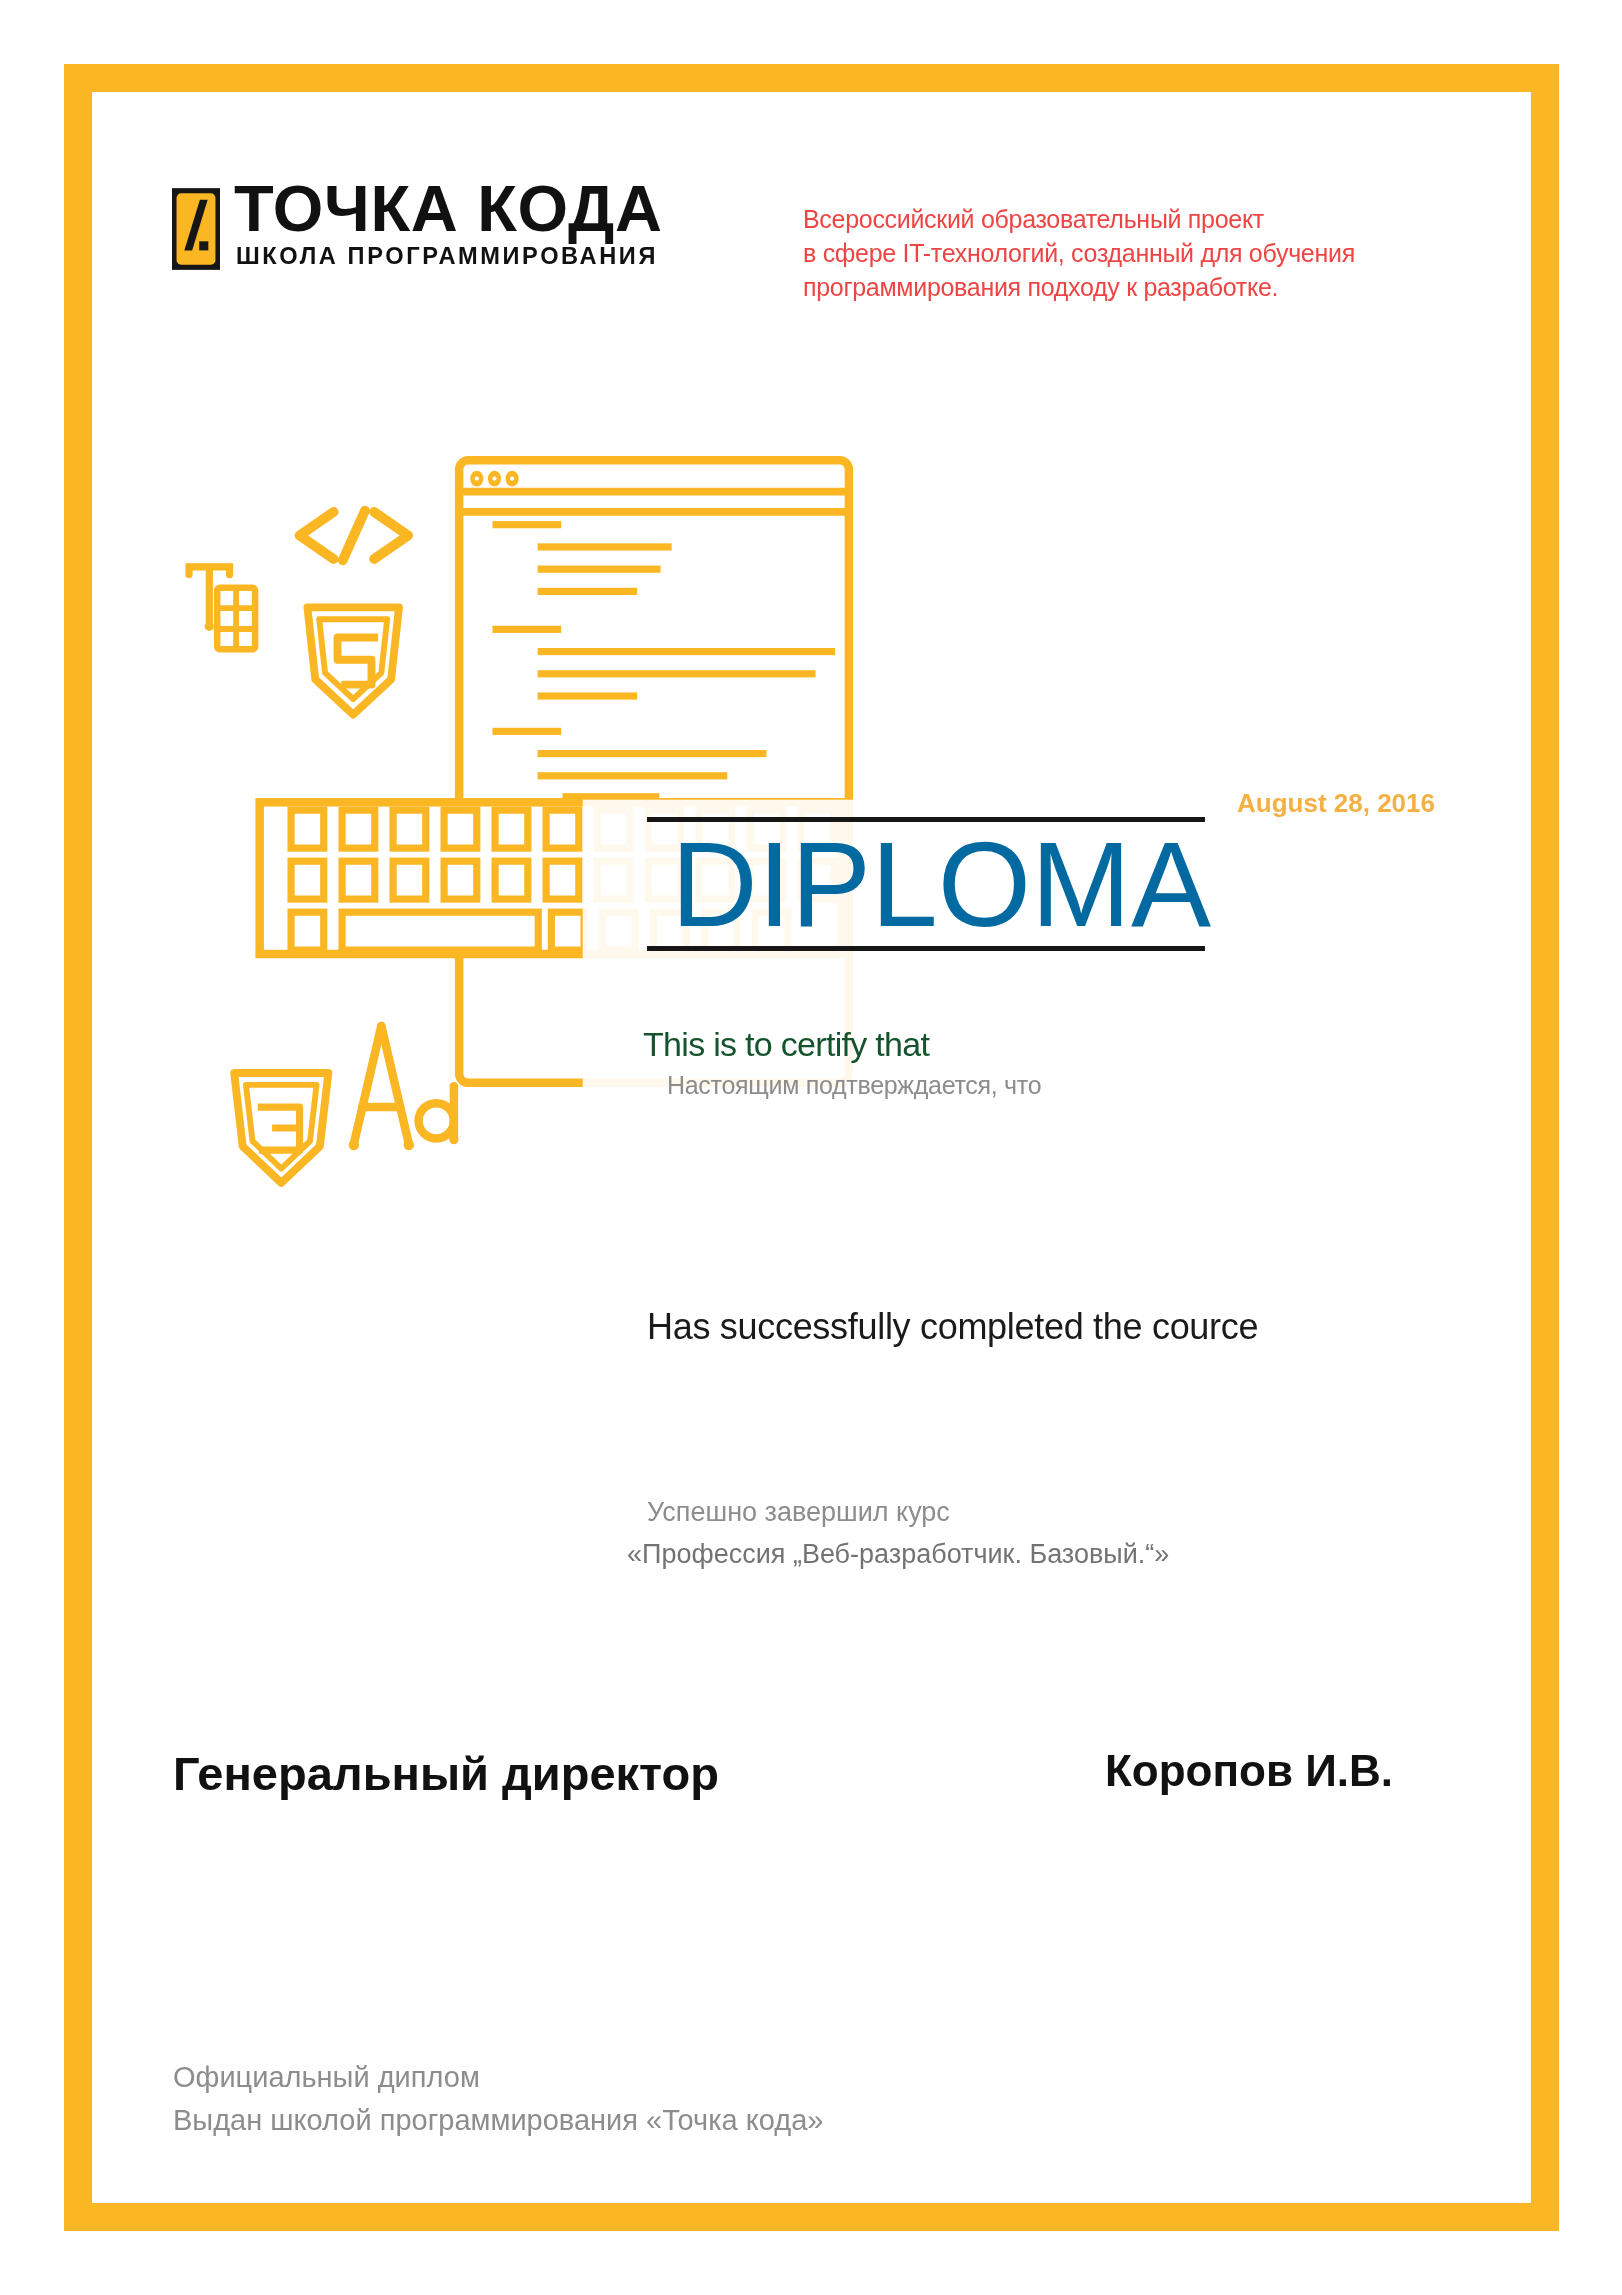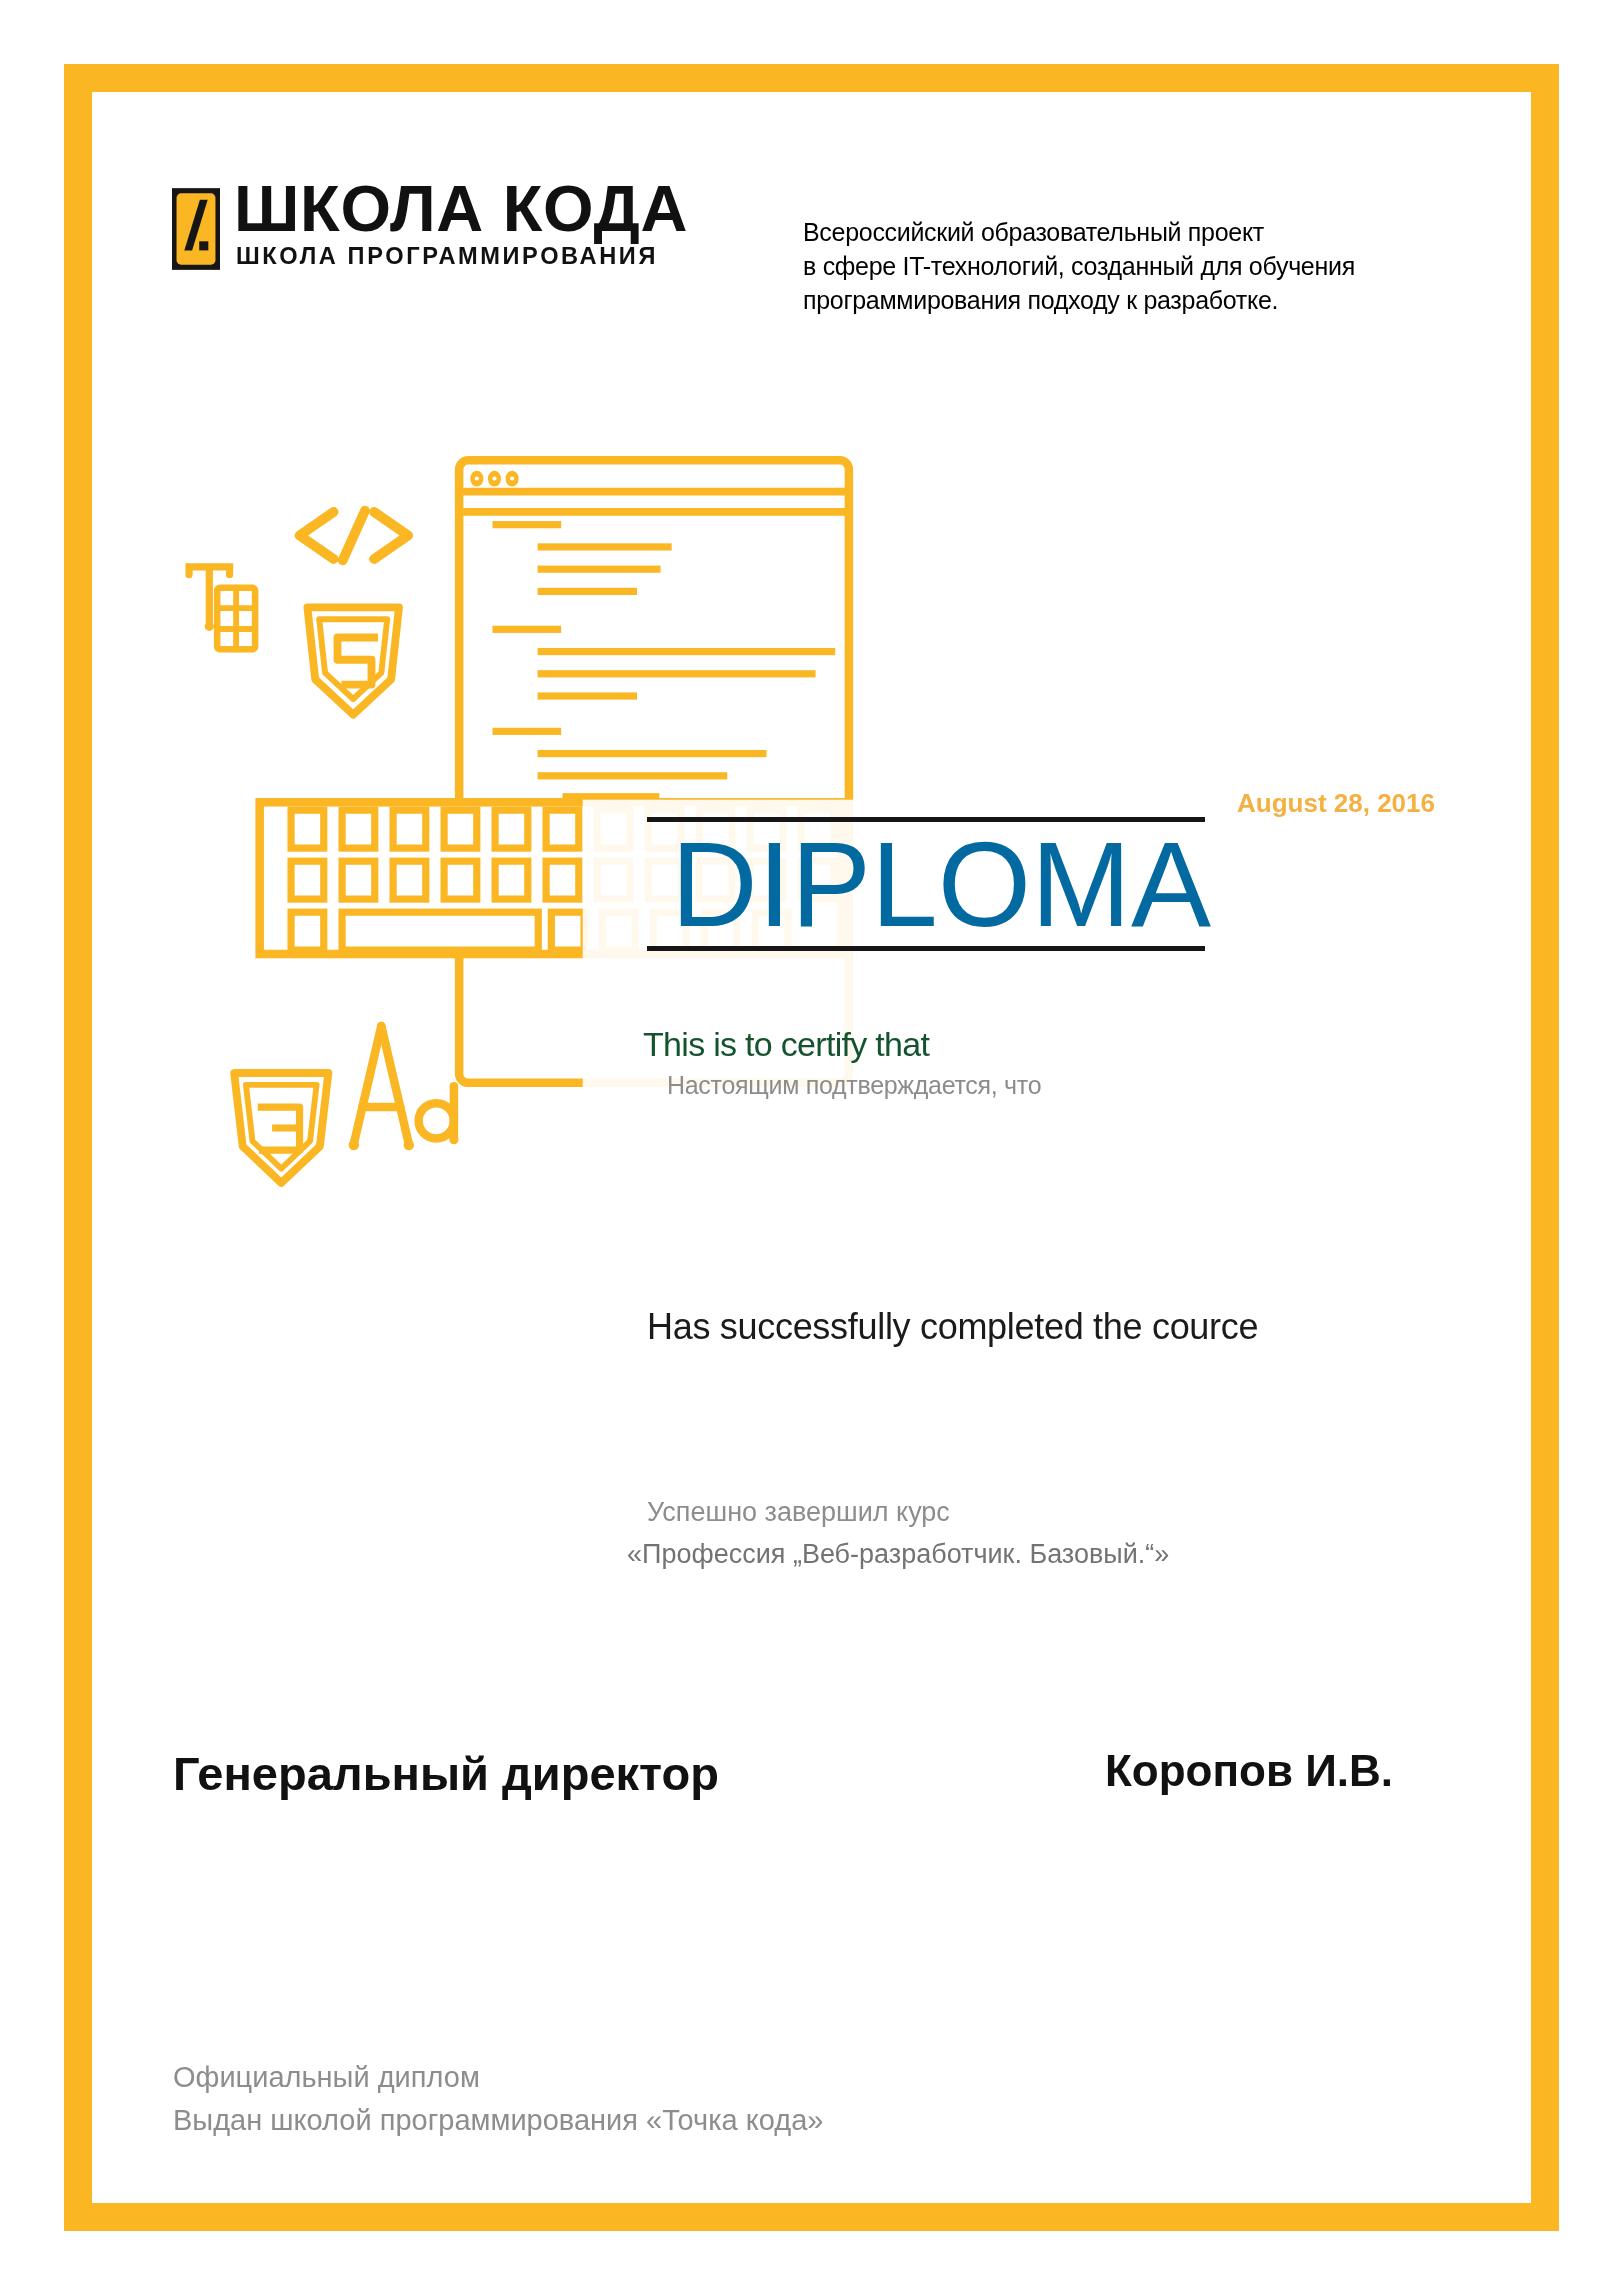--- a/index.html
+++ b/index.html
@@ -28,21 +28,21 @@
   .logo-subtitle{
     left:236px;top:243px;
     font-size:23.6px;font-weight:700;letter-spacing:2.6px;
     color:#111111;white-space:nowrap;
   }
 
   
   .description{
     left:803px;top:202px;
     font-size:25px;line-height:34px;
-    color:#000000;letter-spacing:-0.3px;margin-top:13px;
+    color:#ef4444;letter-spacing:-0.3px;
   }
 
   
   .diploma-box{
     left:647px;top:817px;width:558px;
     border-top:5.9px solid #161616;
     border-bottom:5.9px solid #161616;
     height:124px;
   }
   .diploma-title{
@@ -85,21 +85,21 @@
   <div class="abs" style="left:172px;top:188px;width:48px;height:82px;">
     <svg width="48" height="82" viewBox="0 0 74 126" xmlns="http://www.w3.org/2000/svg">
       <rect x="0" y="0" width="74" height="126" fill="#161616"></rect>
       <rect x="7" y="8" width="60" height="110" rx="7" fill="#FAB623"></rect>
       <g fill="#161616">
         <polygon points="43,18 55,18 31,96 19,96"></polygon>
         <rect x="42" y="82" width="14" height="14"></rect>
       </g>
     </svg>
   </div>
-  <div class="abs logo-title">ШКОЛА КОДА</div>
+  <div class="abs logo-title">ТОЧКА КОДА</div>
   <div class="abs logo-subtitle">ШКОЛА ПРОГРАММИРОВАНИЯ</div>
 
   <div class="abs description">
     <div>Всероссийский образовательный проект</div>
     <div>в сфере IT-технологий, созданный для обучения</div>
     <div>программирования подходу к разработке.</div>
   </div>
 
   <div class="abs illu">
     <svg width="824" height="798" viewBox="240 640 1260 1220" xmlns="http://www.w3.org/2000/svg">

